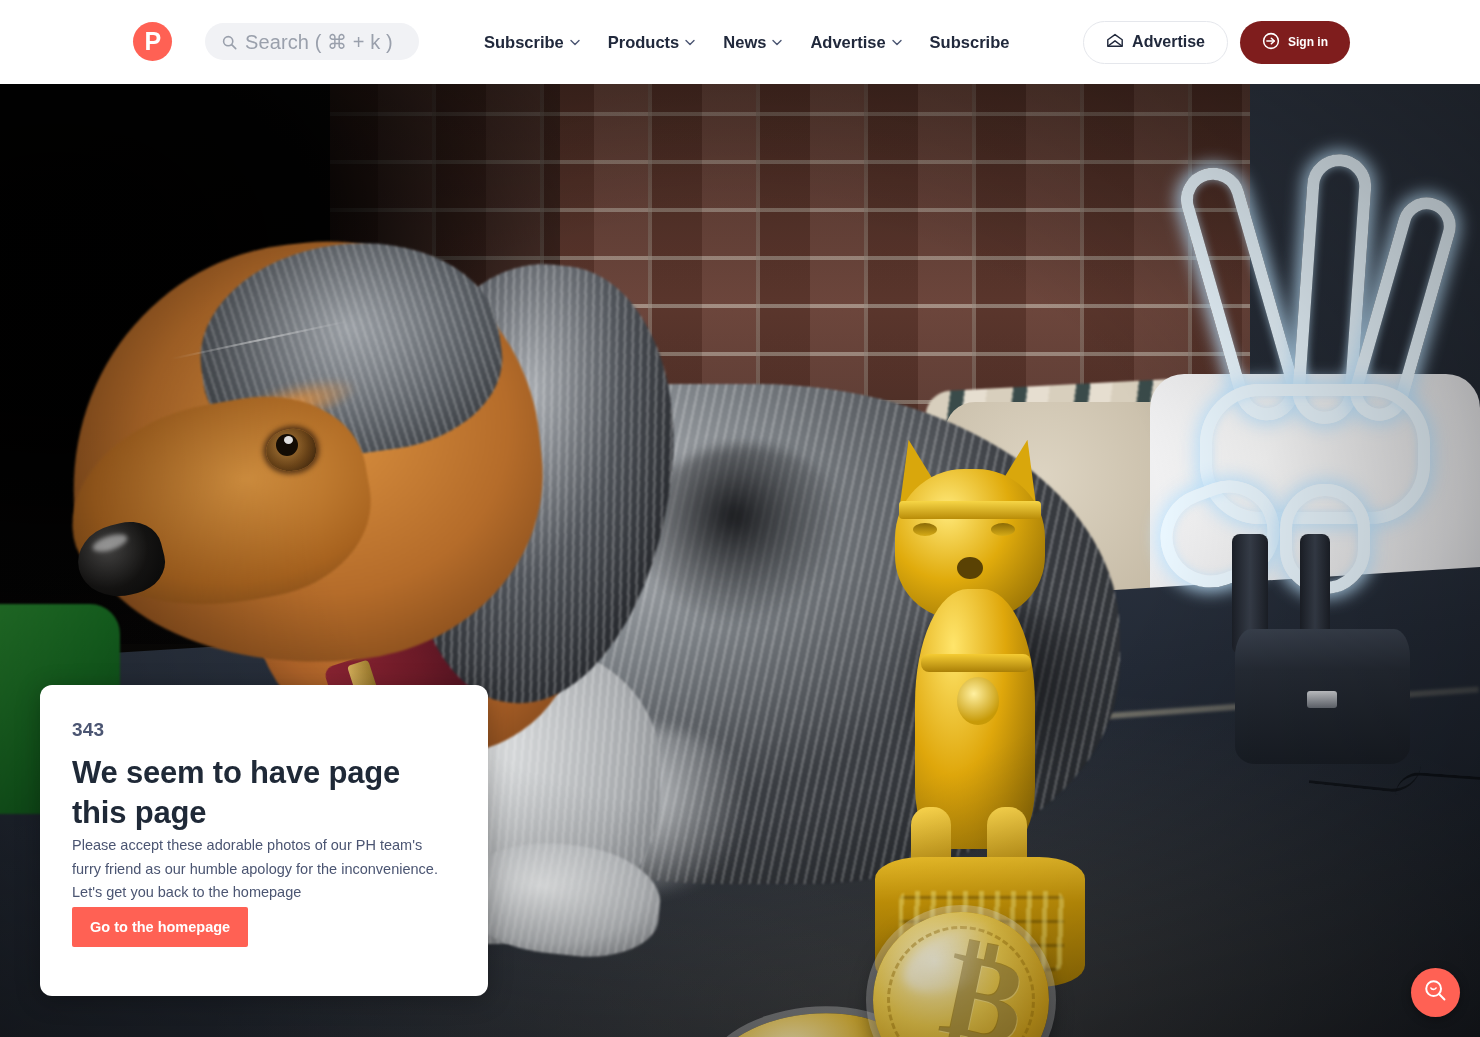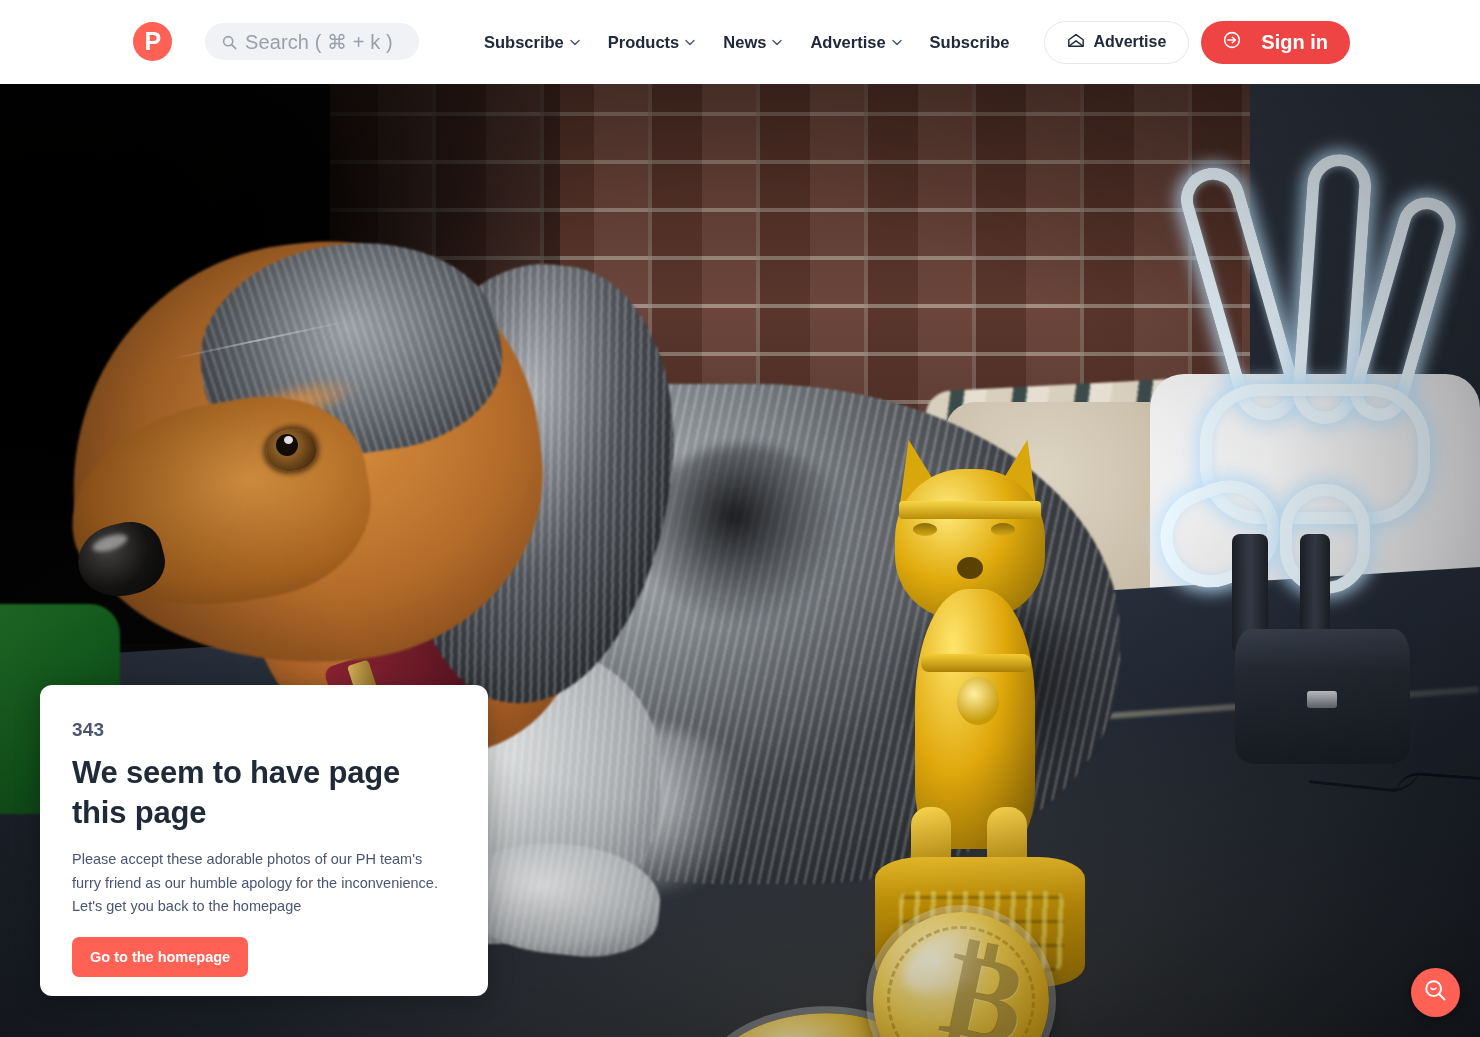--- a/index.html
+++ b/index.html
@@ -115,28 +115,28 @@
     background: #fff;
     color: #21293c;
     font-size: 16px;
     font-weight: bold;
     cursor: pointer;
     white-space: nowrap;
   }
   .btn-signin {
     display: flex;
     align-items: center;
-    gap: 20px;
+    gap: 8px;
     height: 43px;
     padding: 0 22px;
     border: none;
     border-radius: 22px;
-    background: #ef4444;
+    background: #7f1d1d;
     color: #fff;
-    font-size: 20px;
+    font-size: 12px;
     font-weight: bold;
     cursor: pointer;
     white-space: nowrap;
   }
 
   
   .hero {
     position: absolute;
     top: 84px; left: 0;
     width: 1480px;
@@ -645,35 +645,34 @@
   }
   .card-title {
     margin-top: 12px;
     font-size: 31px;
     font-weight: bold;
     line-height: 1.3;
     color: #1f2937;
     letter-spacing: -.2px;
   }
   .card-desc {
-    margin-top: 14px;
     font-size: 14.5px;
     line-height: 1.65;
     color: #4b5572;
     max-width: 372px;
   }
   .card-btn {
     display: inline-block;
-    margin-top: 18px;
+    margin-top: 2px;
     background: #ff6154;
     color: #fff;
     font-size: 14.5px;
     font-weight: bold;
     border: none;
-    border-radius: 7px;
+    border-radius: 2px;
     padding: 12px 18px;
     cursor: pointer;
   }
 
   
   .fab {
     position: absolute;
     right: 20px;
     bottom: 20px;
     width: 49px; height: 49px;

